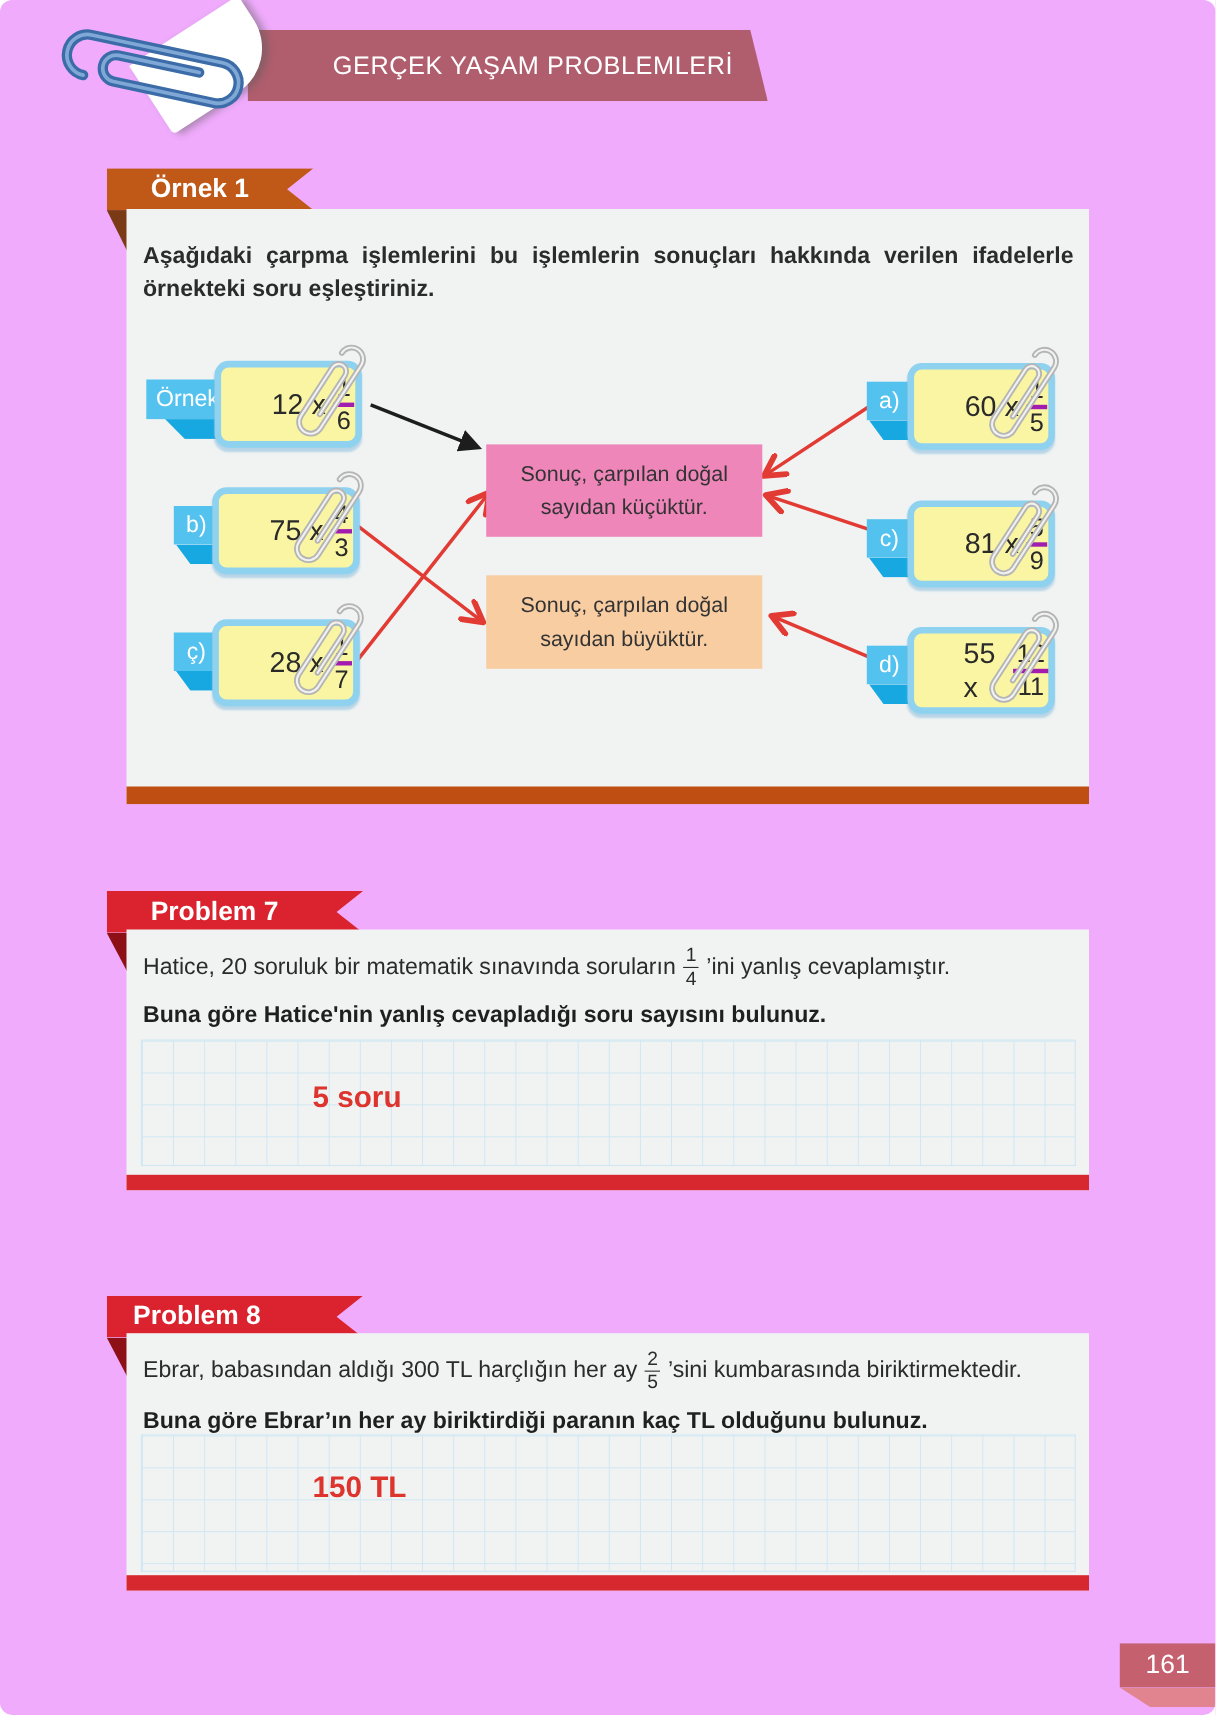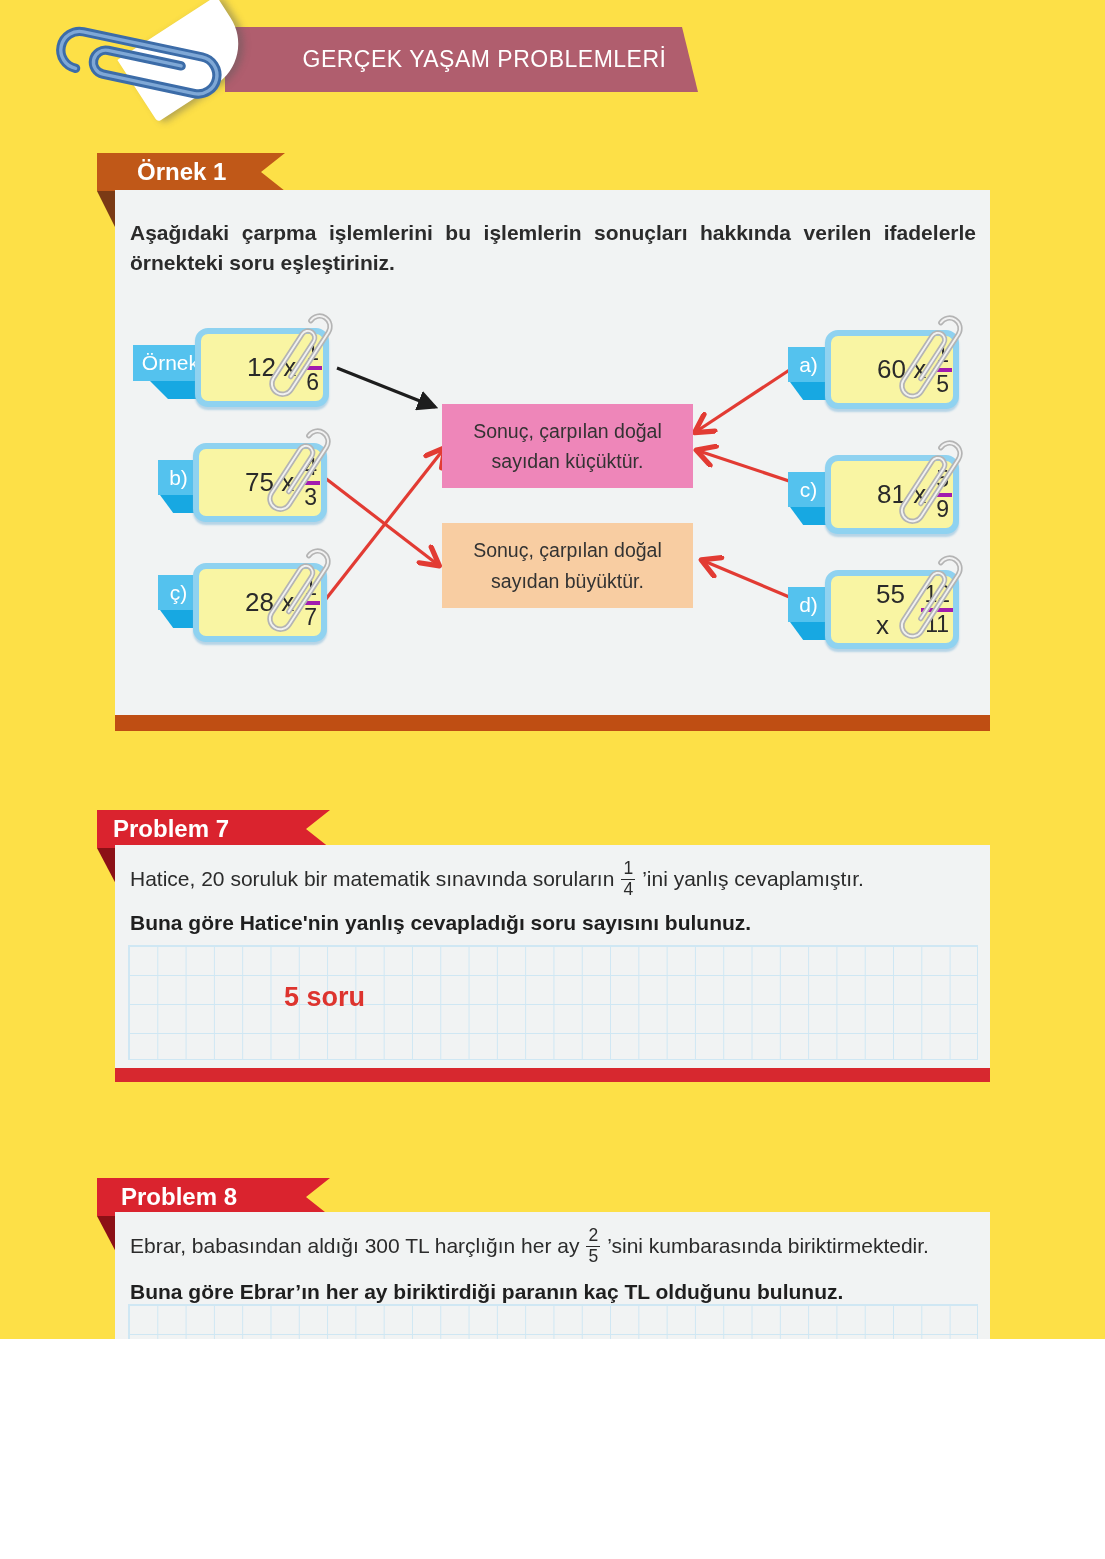--- a/index.html
+++ b/index.html
@@ -1,18 +1,18 @@
 <!DOCTYPE html>
 <html><head>
 <meta charset="utf-8">
 <style>
   * { margin:0; padding:0; box-sizing:border-box; }
   html,body { background:#ffffff; }
   body { font-family:"Liberation Sans", sans-serif; }
-  .page { position:relative; width:1105px; height:1339px; background:#fde047; overflow:hidden; }
+  .page { position:relative; width:1105px; height:1559px; background:#f0abfc; overflow:hidden;border-radius:11px; }
 
   
   .hdr-banner { position:absolute; left:225px; top:27px; width:473px; height:65px;
     background:#b05e6e; clip-path:polygon(0 0, calc(100% - 16px) 0, 100% 100%, 0 100%);
     display:flex; align-items:center; justify-content:center; }
   .hdr-banner span { color:#fff; font-size:23px; letter-spacing:.5px; padding-left:46px; }
   .hdr-curl { position:absolute; left:128px; top:22px; width:118px; height:74px; background:#fff;
     transform:rotate(-33deg); border-radius:0 0 48px 4px; box-shadow:4px 4px 7px rgba(90,90,90,.45); }
   .clip-svg { position:absolute; }
 
@@ -252,21 +252,21 @@
     </div>
     <div class="result-box peach" style="left:327px; top:333px; height:85px;">
       <div>Sonuç, çarpılan doğal</div>
       <div>sayıdan büyüktür.</div>
     </div>
 
     <div class="bottom-bar orange"></div>
   </div>
 
   <div class="ribbon red" style="left:97px; top:810px; width:233px;">
-    <span style="padding-left:16px;">Problem 7</span>
+    <span style="padding-left:40px;">Problem 7</span>
   </div>
   <div class="fold red" style="left:97px; top:848px; width:20px; height:38px;"></div>
 
   <div class="gray-box" style="top:845px; height:237px;">
     <div class="p-line1" style="top:14px;">
       <span>Hatice, 20 soruluk bir matematik sınavında soruların</span>
       <span class="frac">
           <span class="num">1</span>
           <span class="den">4</span>
         </span>

